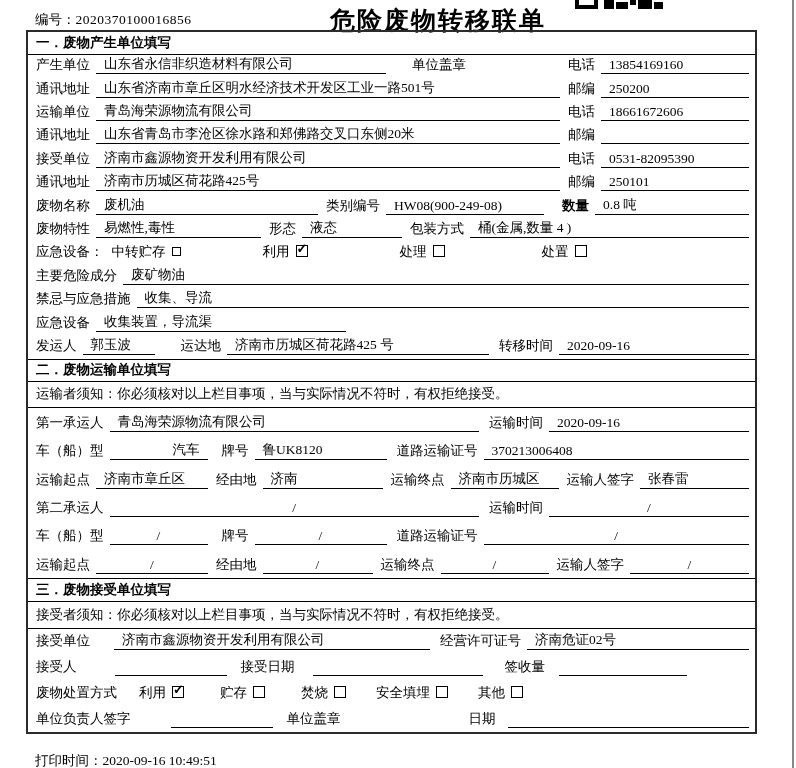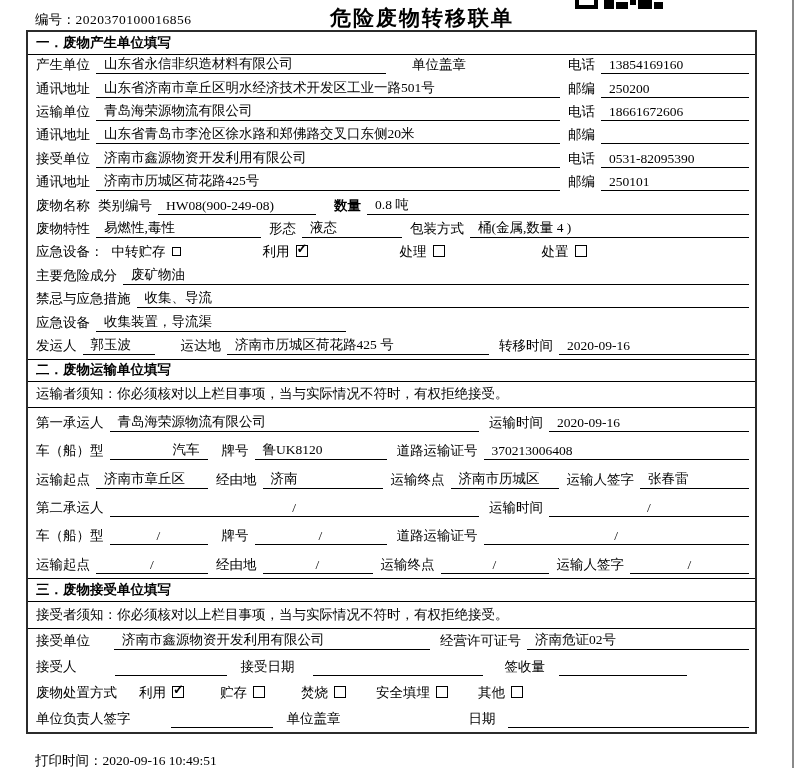--- a/index.html
+++ b/index.html
@@ -1,21 +1,21 @@
 <!DOCTYPE html>
 <html><head>
 <meta charset="utf-8">
 <style>
   * { margin:0; padding:0; box-sizing:border-box; }
   html,body { width:796px; height:768px; background:#ffffff; overflow:hidden; }
   body { position:relative; font-family:"Liberation Serif","DejaVu Serif",serif; color:#000; font-size:13.5px; }
 
   .serial { position:absolute; left:35px; top:11px; white-space:nowrap; }
   .serial .num { font-family:"Liberation Serif",serif; letter-spacing:0.5px; }
-  .form-title { position:absolute; left:330px; top:4px; font-size:21px; font-weight:bold;
+  .form-title { position:absolute; left:330px; top:4px; font-size:25px; font-weight:bold;
                 font-family:"Liberation Sans","DejaVu Sans",sans-serif; letter-spacing:2px; }
 
   .qr { position:absolute; left:575px; top:0; width:92px; height:10px; }
   .qr div { position:absolute; background:#000; }
 
   .page-edge { position:absolute; left:792px; top:0; width:2px; height:768px; background:#8a8a8a; }
 
   .tbl { position:absolute; left:26px; top:30px; width:731px; height:704px;
          border:2px solid #2b2b2b; display:flex; flex-direction:column; }
 
@@ -111,20 +111,21 @@
 
   <div class="r s1r">
     <span class="lbl">通讯地址</span>
     <span class="v fill">济南市历城区荷花路425号</span>
     <span class="lbl" style="margin-left:8px;">邮编</span>
     <span class="v num" style="width:148px;">250101</span>
   </div>
 
   <div class="r s1r">
     <span class="lbl">废物名称</span>
+    <span class="v" style="width:222px;">废机油</span>
     <span class="lbl" style="margin-left:8px;">类别编号</span>
     <span class="v num" style="width:158px;">HW08(900-249-08)</span>
     <span class="lbl" style="margin-left:18px;font-weight:bold;">数量</span>
     <span class="v fill">0.8 吨</span>
   </div>
 
   <div class="r s1r">
     <span class="lbl">废物特性</span>
     <span class="v" style="width:165px;">易燃性,毒性</span>
     <span class="lbl" style="margin-left:8px;">形态</span>

